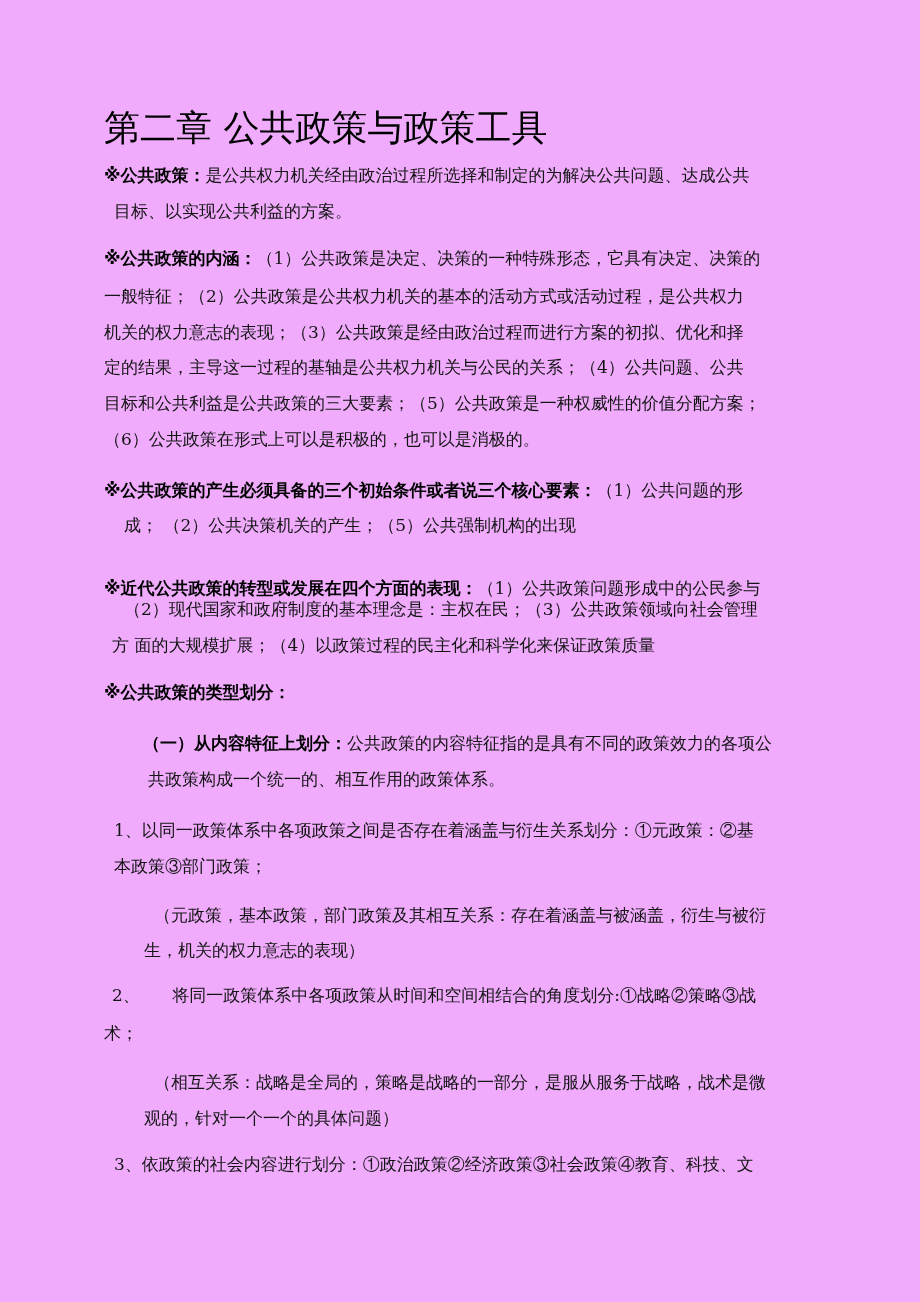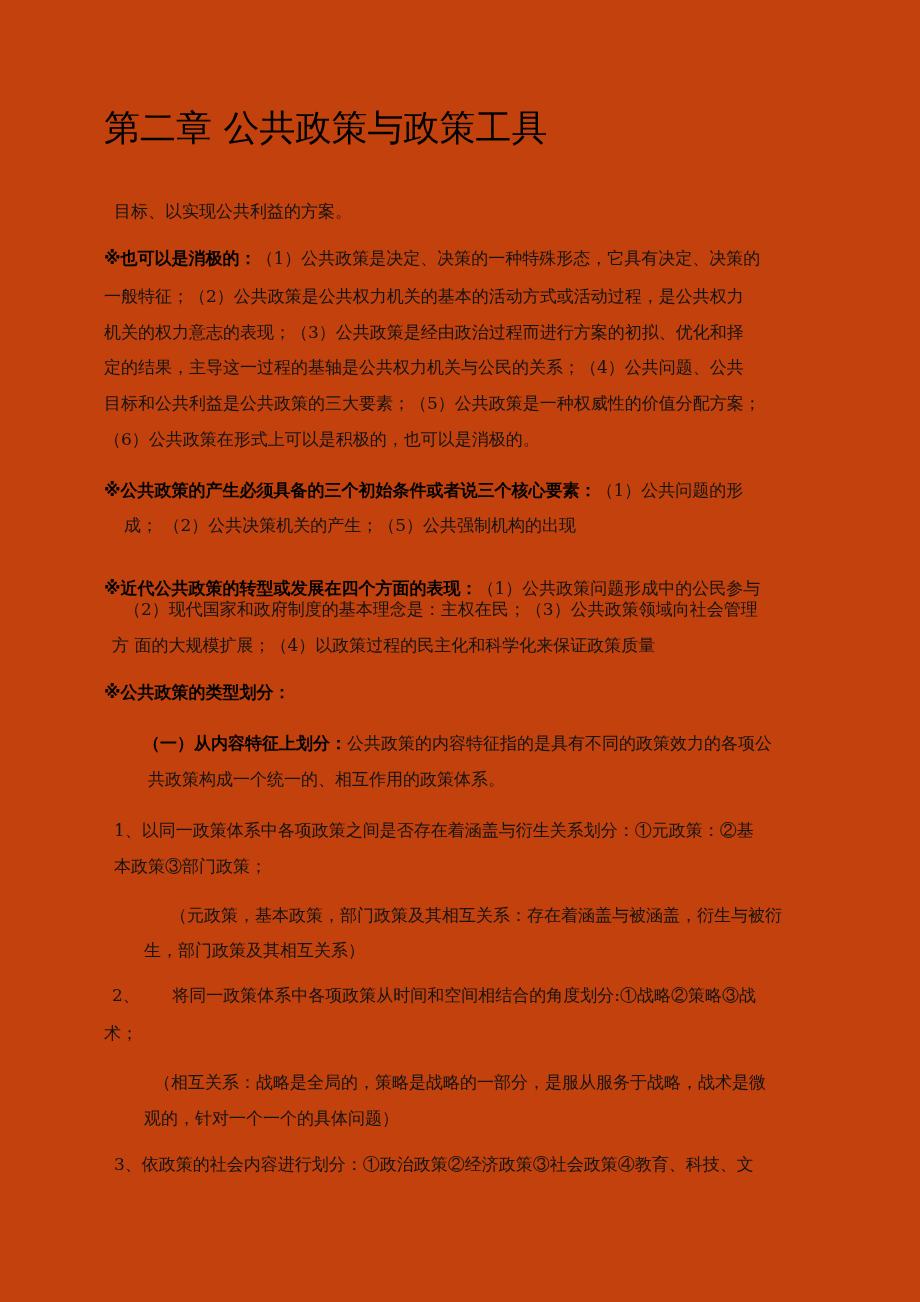--- a/index.html
+++ b/index.html
@@ -1,54 +1,55 @@
 <!DOCTYPE html>
 <html><head>
 <meta charset="utf-8">
 <style>
   html, body { margin: 0; padding: 0; background: #ffffff; }
   body { width: 920px; height: 1302px; position: relative; overflow: hidden;
          font-family: "DejaVu Serif", "Liberation Serif", serif; color: #111; }
-  .page { position: absolute; left: 0; top: 0; width: 920px; height: 1302px; background: #c2410c; }
+  .page { position: absolute; left: 0; top: 0; width: 920px; height: 1302px; background: #f0abfc; }
   .title { position: absolute; left: 104px; top: 82px; font-size: 36px; line-height: 44px;
            font-family: "DejaVu Sans", "Liberation Sans", sans-serif; font-weight: normal; color: #000; letter-spacing: 0px; white-space: nowrap; }
   .ln { position: absolute; font-size: 17px; line-height: 24px; white-space: nowrap; color: #141414; }
   .b { font-weight: bold; font-family: "DejaVu Sans", "Liberation Sans", sans-serif; color: #000; }
 </style>
 </head>
 <body>
 
 <div class="page">
   <h1 class="title">第二章  公共政策与政策工具</h1>
 
+  <div class="ln" style="left: 104px; top: 163px;"><span class="b">※公共政策：</span><span>是公共权力机关经由政治过程所选择和制定的为解决公共问题、达成公共</span></div>
   <div class="ln" style="left: 114px; top: 199px;"><span class="b"></span><span>目标、以实现公共利益的方案。</span></div>
 
-  <div class="ln" style="left: 104px; top: 246px;"><span class="b">※也可以是消极的：</span><span>（1）公共政策是决定、决策的一种特殊形态，它具有决定、决策的</span></div>
+  <div class="ln" style="left: 104px; top: 246px;"><span class="b">※公共政策的内涵：</span><span>（1）公共政策是决定、决策的一种特殊形态，它具有决定、决策的</span></div>
   <div class="ln" style="left: 104px; top: 284px;"><span class="b"></span><span>一般特征；（2）公共政策是公共权力机关的基本的活动方式或活动过程，是公共权力</span></div>
   <div class="ln" style="left: 104px; top: 320px;"><span class="b"></span><span>机关的权力意志的表现；（3）公共政策是经由政治过程而进行方案的初拟、优化和择</span></div>
   <div class="ln" style="left: 104px; top: 355px;"><span class="b"></span><span>定的结果，主导这一过程的基轴是公共权力机关与公民的关系；（4）公共问题、公共</span></div>
   <div class="ln" style="left: 104px; top: 391px;"><span class="b"></span><span>目标和公共利益是公共政策的三大要素；（5）公共政策是一种权威性的价值分配方案；</span></div>
   <div class="ln" style="left: 104px; top: 427px;"><span class="b"></span><span>（6）公共政策在形式上可以是积极的，也可以是消极的。</span></div>
 
   <div class="ln" style="left: 104px; top: 478px;"><span class="b">※公共政策的产生必须具备的三个初始条件或者说三个核心要素：</span><span>（1）公共问题的形</span></div>
   <div class="ln" style="left: 124px; top: 513px;"><span class="b"></span><span>成；  （2）公共决策机关的产生；（5）公共强制机构的出现</span></div>
 
   <div class="ln" style="left: 104px; top: 561px; margin-top: 15px;"><span class="b">※近代公共政策的转型或发展在四个方面的表现：</span><span>（1）公共政策问题形成中的公民参与</span></div>
   <div class="ln" style="left: 124px; top: 597px;"><span class="b"></span><span>（2）现代国家和政府制度的基本理念是：主权在民；（3）公共政策领域向社会管理</span></div>
   <div class="ln" style="left: 112px; top: 633px;"><span class="b"></span><span>方 面的大规模扩展；（4）以政策过程的民主化和科学化来保证政策质量</span></div>
 
   <div class="ln" style="left: 104px; top: 680px;"><span class="b">※公共政策的类型划分：</span><span></span></div>
 
   <div class="ln" style="left: 118px; top: 731px; margin-left: 25px;"><span class="b">（一）从内容特征上划分：</span><span>公共政策的内容特征指的是具有不同的政策效力的各项公</span></div>
   <div class="ln" style="left: 148px; top: 767px;"><span class="b"></span><span>共政策构成一个统一的、相互作用的政策体系。</span></div>
 
   <div class="ln" style="left: 114px; top: 818px;"><span class="b"></span><span>1、以同一政策体系中各项政策之间是否存在着涵盖与衍生关系划分：①元政策：②基</span></div>
   <div class="ln" style="left: 114px; top: 854px;"><span class="b"></span><span>本政策③部门政策；</span></div>
-  <div class="ln" style="left: 154px; top: 903px; margin-left: 16px;"><span class="b"></span><span>（元政策，基本政策，部门政策及其相互关系：存在着涵盖与被涵盖，衍生与被衍</span></div>
-  <div class="ln" style="left: 144px; top: 938px;"><span class="b"></span><span>生，部门政策及其相互关系）</span></div>
+  <div class="ln" style="left: 154px; top: 903px;"><span class="b"></span><span>（元政策，基本政策，部门政策及其相互关系：存在着涵盖与被涵盖，衍生与被衍</span></div>
+  <div class="ln" style="left: 144px; top: 938px;"><span class="b"></span><span>生，机关的权力意志的表现）</span></div>
 
   <div class="ln" style="left: 112px; top: 983px;"><span class="b"></span><span style="white-space:pre">2、      将同一政策体系中各项政策从时间和空间相结合的角度划分:①战略②策略③战</span></div>
   <div class="ln" style="left: 104px; top: 1021px;"><span class="b"></span><span>术；</span></div>
   <div class="ln" style="left: 154px; top: 1070px; font-family: Liberation Serif, serif;"><span class="b"></span><span>（相互关系：战略是全局的，策略是战略的一部分，是服从服务于战略，战术是微</span></div>
   <div class="ln" style="left: 144px; top: 1106px;"><span class="b"></span><span>观的，针对一个一个的具体问题）</span></div>
 
   <div class="ln" style="left: 114px; top: 1152px;"><span class="b"></span><span>3、依政策的社会内容进行划分：①政治政策②经济政策③社会政策④教育、科技、文</span></div>
 </div>
 
 </body></html>

